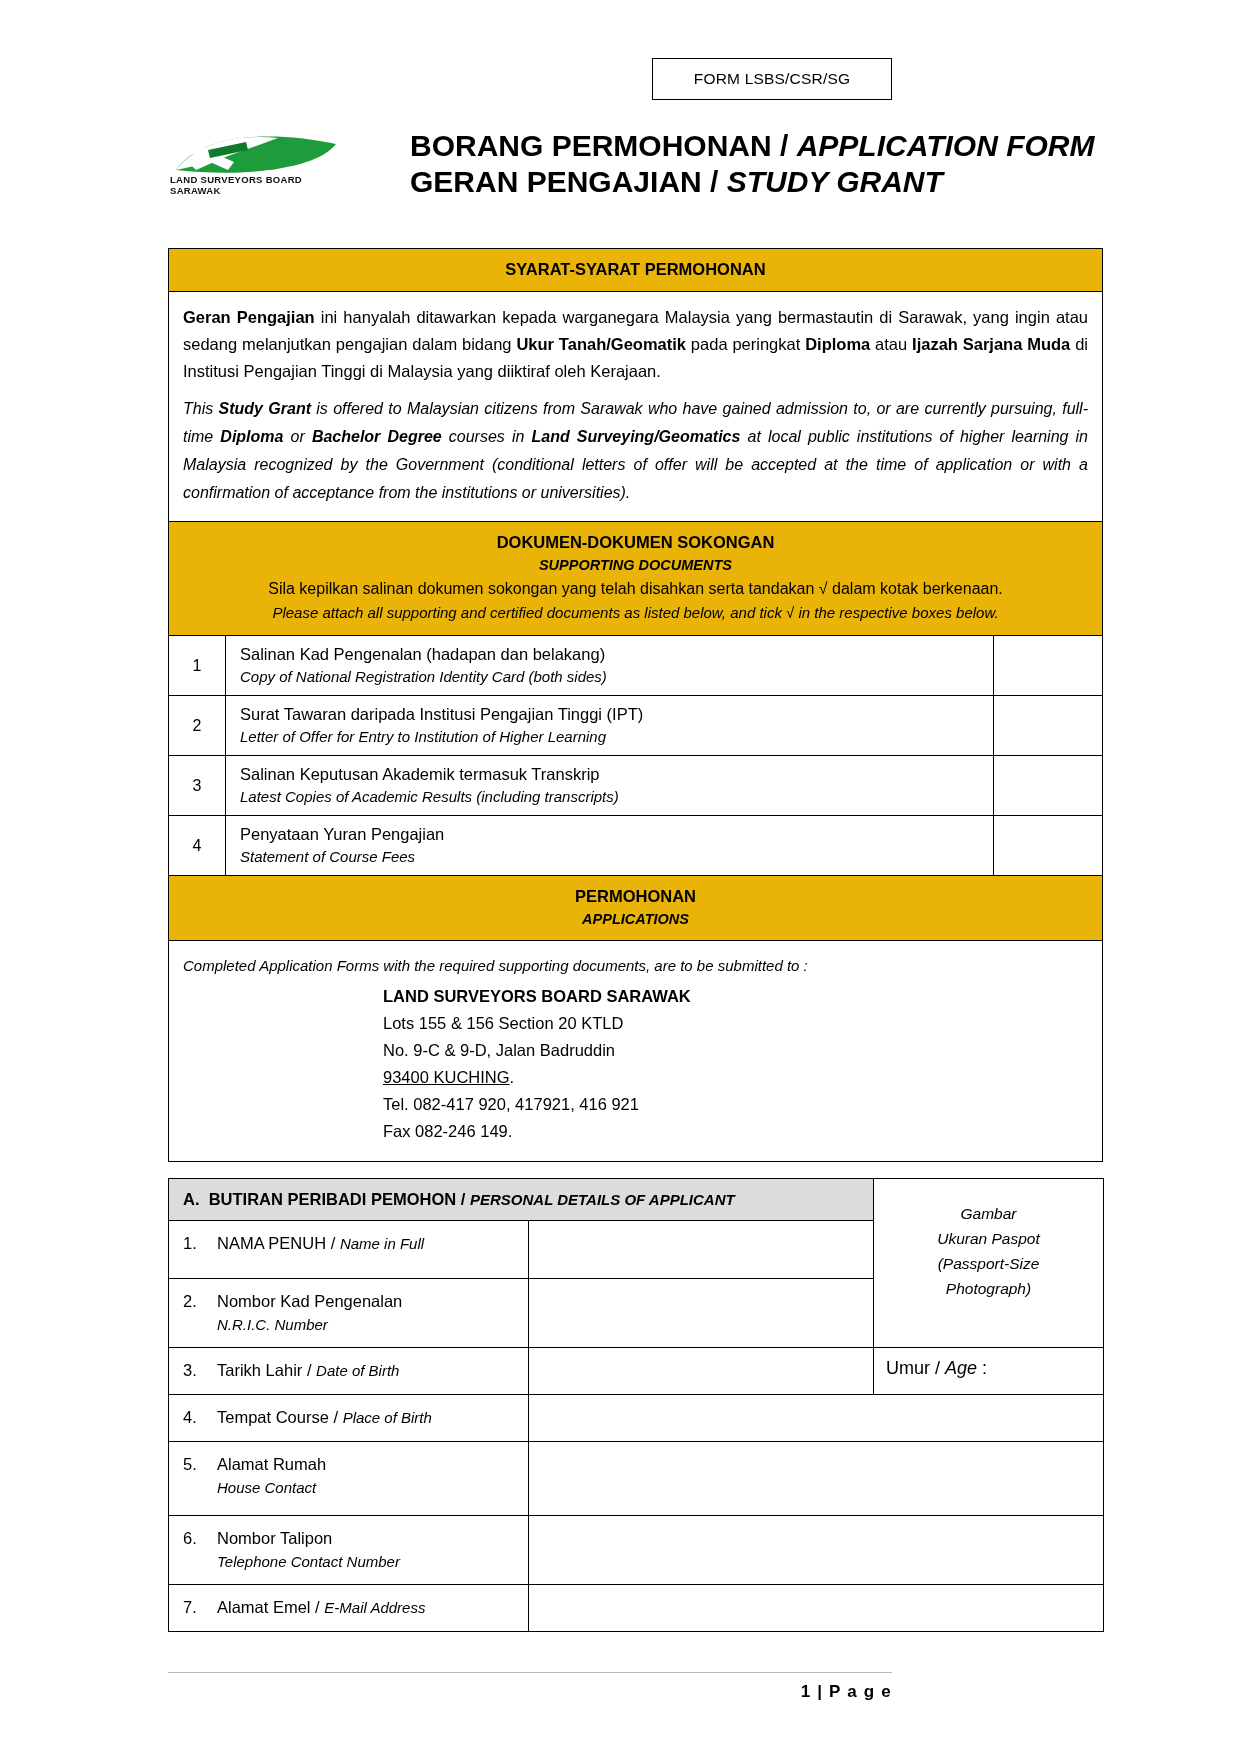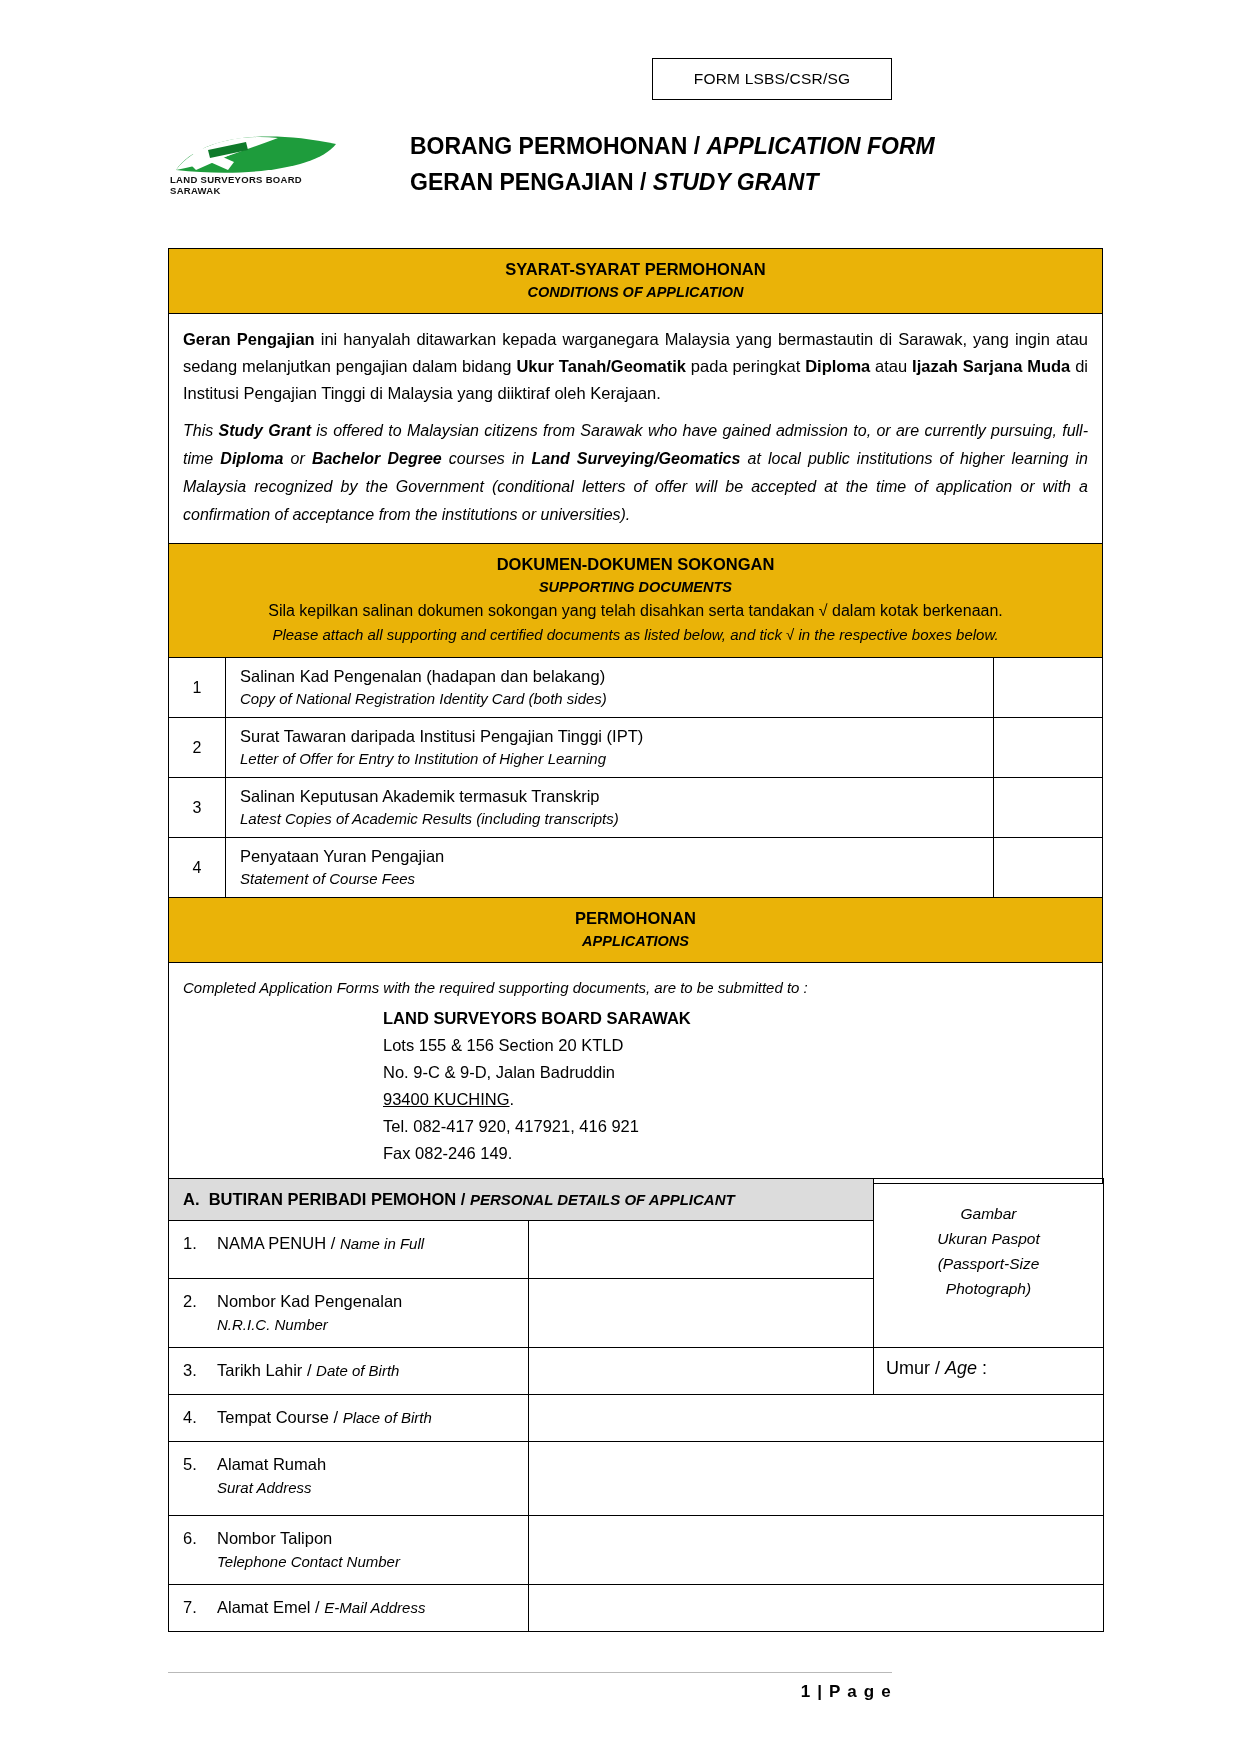--- a/index.html
+++ b/index.html
@@ -61,21 +61,21 @@
     font-weight: bold;
     letter-spacing: 0.3px;
     color: #111;
   }
   .title-block {
     position: absolute;
     left: 242px;
     top: 0;
   }
   .title-line {
-    font-size: 23px;
+    font-size: 30px;
     line-height: 36px;
     white-space: nowrap;
   }
   .title-line .bold { font-weight: bold; }
   .title-line .ital { font-style: italic; font-weight: bold; }
 
   
   .frame {
     position: absolute;
     left: 168px;
@@ -269,21 +269,20 @@
       <div class="title-line">
         <span class="bold">GERAN PENGAJIAN</span><span class="bold"> / </span><span class="ital">STUDY GRANT</span>
       </div>
     </div>
   </div>
 
   <div class="frame" id="frame1">
 
     <div class="band">
       <div class="bm">SYARAT-SYARAT PERMOHONAN</div>
-      <div class="en">CONDITIONS OF APPLICATION</div>
     </div>
 
     <div class="body-cell" style="border-bottom:1.5px solid #000;">
       <p class="p-bm"><span class="b">Geran Pengajian</span><span> ini hanyalah ditawarkan kepada warganegara Malaysia yang bermastautin di Sarawak, yang ingin atau sedang melanjutkan pengajian dalam bidang </span><span class="b">Ukur Tanah/Geomatik</span><span> pada peringkat </span><span class="b">Diploma</span><span> atau </span><span class="b">Ijazah Sarjana Muda</span><span> di Institusi Pengajian Tinggi di Malaysia yang diiktiraf oleh Kerajaan.</span></p>
       <p class="p-en"><span>This </span><span class="b">Study Grant</span><span> is offered to Malaysian citizens from Sarawak who have gained admission to, or are currently pursuing, full-time </span><span class="b">Diploma</span><span> or </span><span class="b">Bachelor Degree</span><span> courses in </span><span class="b">Land Surveying/Geomatics</span><span> at local public institutions of higher learning in Malaysia recognized by the Government (conditional letters of offer will be accepted at the time of application or with a confirmation of acceptance from the institutions or universities).</span></p>
     </div>
 
     <div class="band">
       <div class="bm">DOKUMEN-DOKUMEN SOKONGAN</div>
       <div class="en">SUPPORTING DOCUMENTS</div>
@@ -391,21 +390,21 @@
 
       <tr>
         <td class="lbl" style="height:47px;">
           <span class="num">4.</span><span>Tempat Course</span><span> / </span><span class="en">Place of Birth</span>
         </td>
         <td class="val" colspan="2"></td>
       </tr>
 
       <tr>
         <td class="lbl" style="height:74px;">
-          <span class="two-line"><span class="num">5.</span><span>Alamat Rumah</span><span class="l2">Surat Address</span></span>
+          <span class="two-line"><span class="num">5.</span><span>Alamat Rumah</span><span class="l2">House Contact</span></span>
         </td>
         <td class="val" colspan="2"></td>
       </tr>
 
       <tr>
         <td class="lbl" style="height:58px;">
           <span class="two-line"><span class="num">6.</span><span>Nombor Talipon</span><span class="l2">Telephone Contact Number</span></span>
         </td>
         <td class="val" colspan="2"></td>
       </tr>

